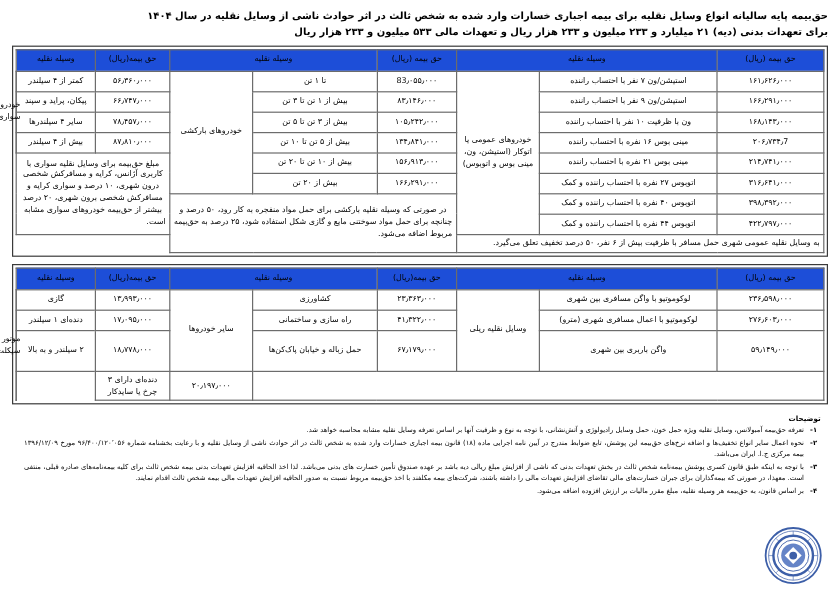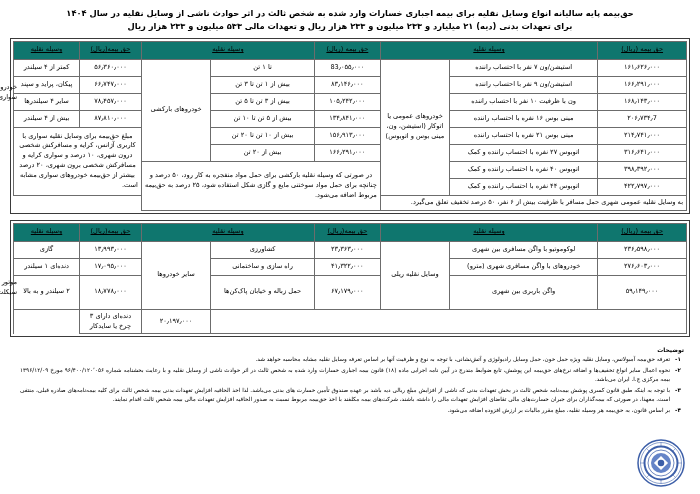--- a/index.html
+++ b/index.html
@@ -29,20 +29,21 @@
   .title-block {
     text-align: center;
     line-height: 1.55;
     margin-bottom: 5px;
   }
   .title-line {
     font-size: 8.3px;
     font-weight: bold;
     letter-spacing: 0;
     white-space: nowrap;
+    text-align: right;
   }
 
   
   table.grid {
     border-collapse: collapse;
     table-layout: fixed;
     width: 100%;
     background: #fff;
   }
   table.grid td, table.grid th {
@@ -52,25 +53,24 @@
     text-align: center;
     vertical-align: middle;
     line-height: 1.5;
     font-weight: normal;
   }
   .outer {
     border: 1.6px solid #3a3a3a;
     padding: 2px;
   }
   thead td {
-    background: #0f766e;
+    background: #1d4ed8;
     font-size: 6.6px;
     font-weight: normal;
     height: 13px;
-    text-decoration: underline;
   }
   td.groupcell {
     font-weight: bold;
     font-size: 7.6px;
     line-height: 1.6;
   }
   td.amount {
     font-size: 6.8px;
     letter-spacing: 0.2px;
   }
@@ -262,21 +262,21 @@
           <td class="groupcell" rowspan="3">وسایل نقلیه ریلی</td>
           <td class="amount">۲۳٫۳۶۳٫۰۰۰</td>
           <td>کشاورزی</td>
           <td class="groupcell" rowspan="3">سایر خودروها</td>
           <td class="amount">۱۳٫۹۹۳٫۰۰۰</td>
           <td>گازی</td>
           <td class="groupcell" rowspan="4">موتور سیکلت‌ها</td>
         </tr>
         <tr class="row-h">
           <td class="amount">۲۷۶٫۶۰۳٫۰۰۰</td>
-          <td>خودروهای با واگن مسافری شهری (مترو)</td>
+          <td>لوکوموتیو با اعمال مسافری شهری (مترو)</td>
           <td class="amount">۴۱٫۳۲۲٫۰۰۰</td>
           <td>راه سازی و ساختمانی</td>
           <td class="amount">۱۷٫۰۹۵٫۰۰۰</td>
           <td>دنده‌ای ۱ سیلندر</td>
         </tr>
         <tr style="height:34px">
           <td class="amount">۵۹٫۱۴۹٫۰۰۰</td>
           <td>واگن باربری بین شهری</td>
           <td class="amount">۶۷٫۱۷۹٫۰۰۰</td>
           <td>حمل زباله و خیابان پاک‌کن‌ها</td>

